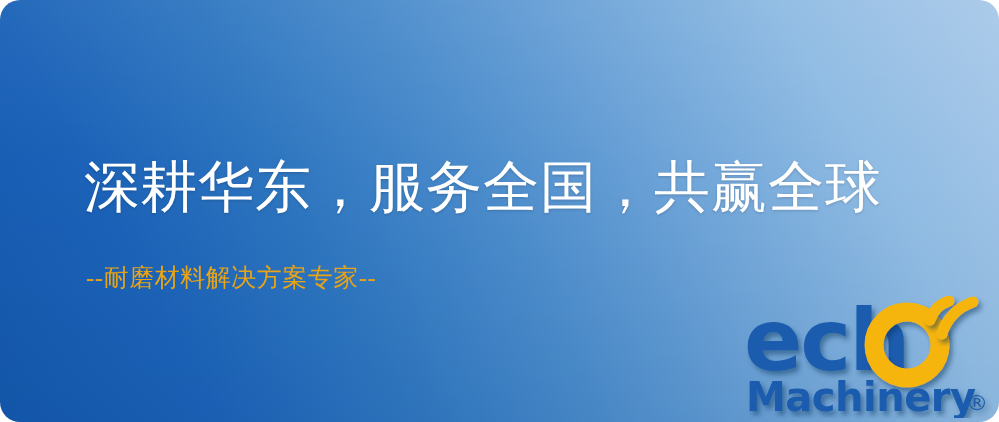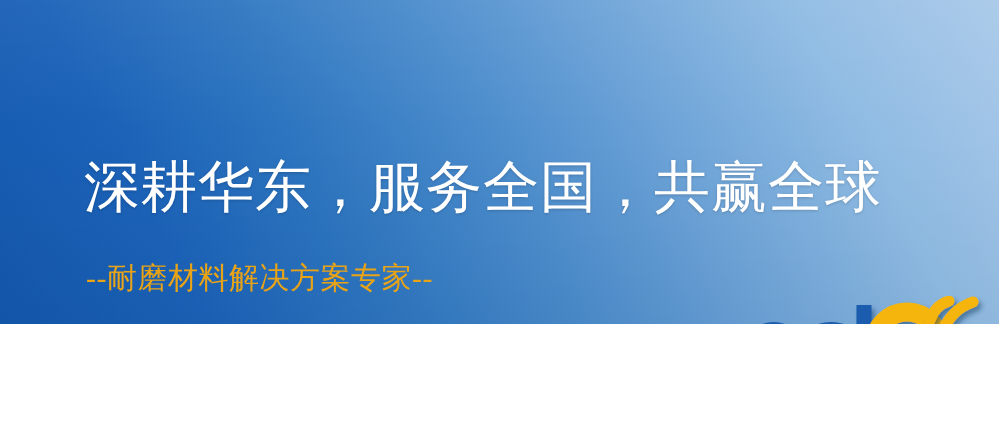--- a/index.html
+++ b/index.html
@@ -3,33 +3,34 @@
 <meta charset="utf-8">
 <style>
   html, body {
     margin: 0;
     padding: 0;
     background: #ffffff;
   }
   #banner {
     position: relative;
     width: 999px;
-    height: 324px;
+    height: 422px;
     overflow: hidden;
     
     background:
       linear-gradient(62deg,
         #1358ad 0%,
         #1b62b8 18%,
         #2e76c0 34%,
         #4b8ccc 50%,
         #6ea4d8 66%,
         #8fbbe3 82%,
         #a9c9e9 100%);
     font-family: "Liberation Sans", sans-serif;
+    border-radius: 20px;
   }
   
   #banner::after {
     content: "";
     position: absolute;
     inset: 0;
     background: linear-gradient(180deg,
       rgba(255,255,255,0.045) 0%,
       rgba(255,255,255,0.00) 40%,
       rgba(0,0,0,0.030) 100%);
@@ -48,21 +49,21 @@
     white-space: nowrap;
     text-shadow: 0 1px 3px rgba(0,0,0,0.18);
     z-index: 3;
   }
 
   .subhead {
     position: absolute;
     left: 86px;
     top: 263px;
     font-family: "Liberation Serif", "DejaVu Serif", serif;
-    font-size: 30px;
+    font-size: 25px;
     line-height: 30px;
     letter-spacing: 0.5px;
     color: #e8a317;
     white-space: nowrap;
     z-index: 3;
   }
 
   
   .logo {
     position: absolute;

